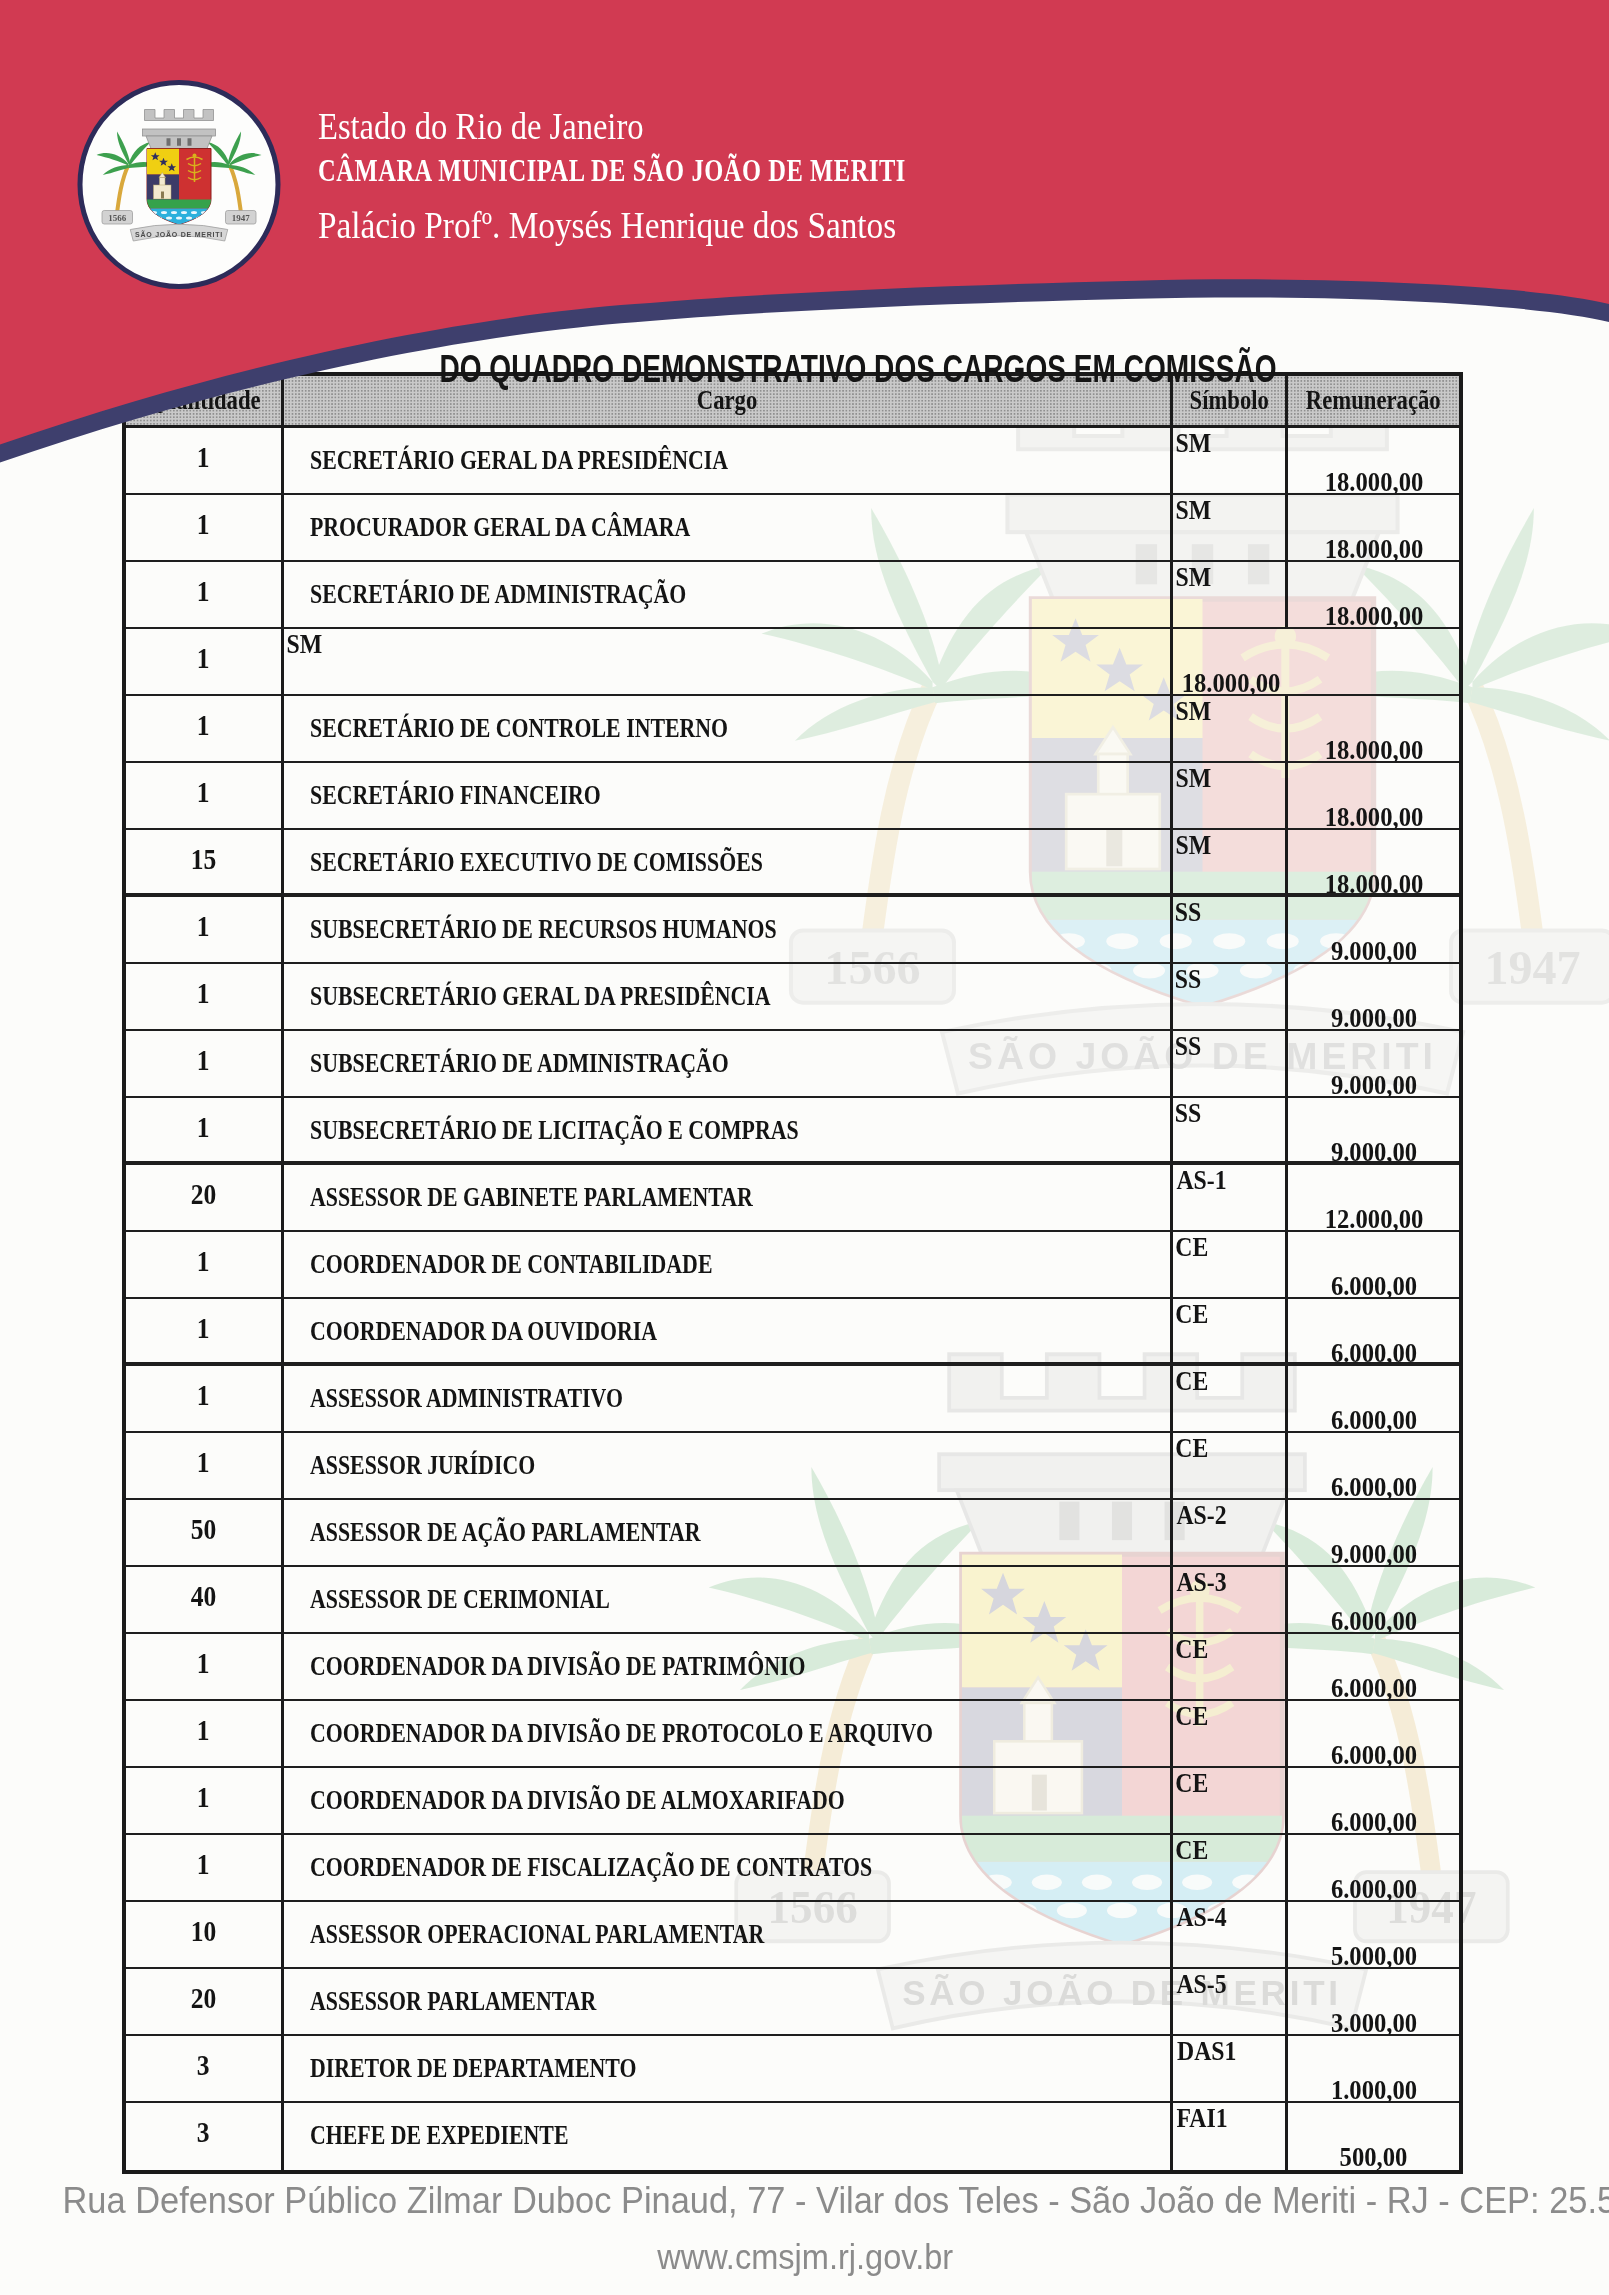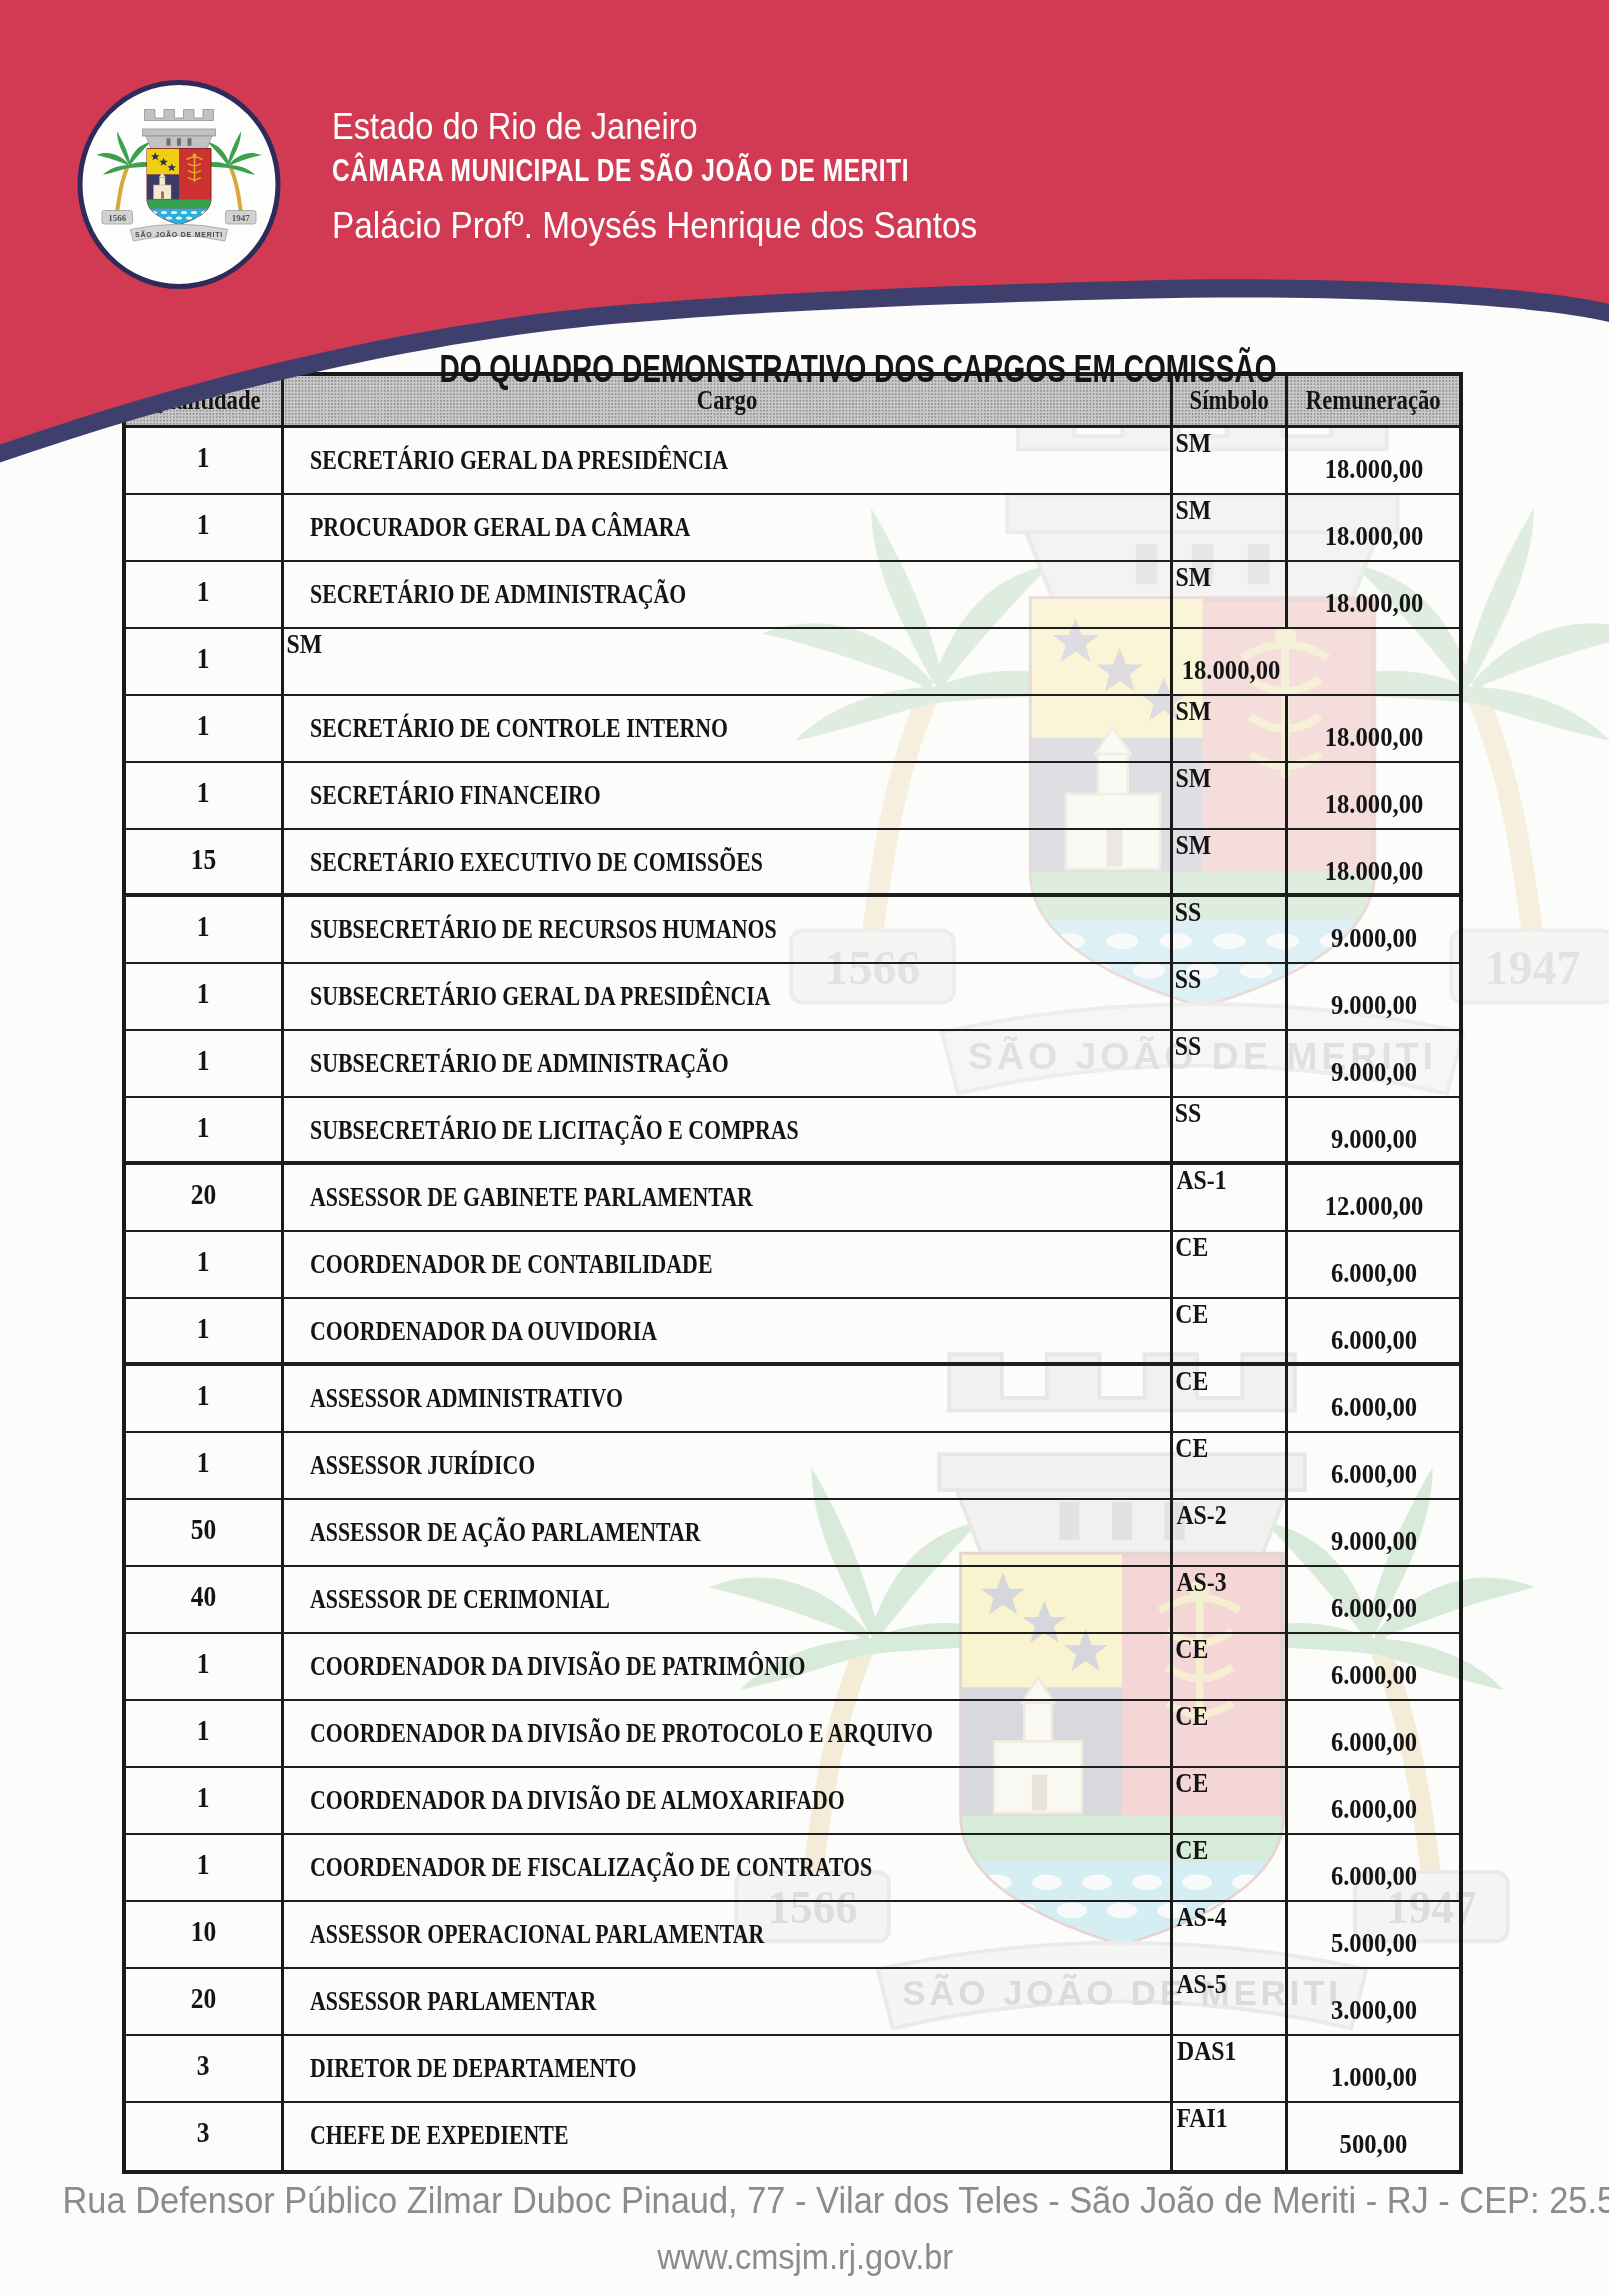--- a/index.html
+++ b/index.html
@@ -7,22 +7,22 @@
           font-family:"Liberation Serif", serif; color:#141414; }
 
   
   .wm { position:absolute; z-index:1; pointer-events:none; }
   .wm1 { left:668px; top:337px;  width:1069px; height:802px; opacity:.15; }
   .wm2 { left:621px;  top:1303px; width:1002px; height:769px; opacity:.18; }
 
   
   .band { position:absolute; left:0; top:0; z-index:3; }
   .logo { position:absolute; left:64px; top:52px; width:230px; height:265px; z-index:4; }
-  .org  { position:absolute; left:332px; z-index:4; color:#ffffff; white-space:nowrap;
-          font-family:Liberation Sans, sans-serif; line-height:1; }
+  .org  { position:absolute; left:318px; z-index:4; color:#ffffff; white-space:nowrap;
+          font-family:Liberation Serif, serif; line-height:1; }
   .org span { display:inline-block; transform-origin:0 50%; }
   .org-state    { top:108px; font-size:37px; }
   .org-state span    { transform:scaleX(.88); }
   .org-name     { top:155px; font-size:31px; font-weight:700; letter-spacing:0.7px; }
   .org-name span     { transform:scaleX(.79); }
   .org-building { top:207px; font-size:37px; }
   .org-building span { transform:scaleX(.90); }
 
   
   .title { position:absolute; top:347px; left:858px; transform:translateX(-50%); z-index:2;
@@ -47,21 +47,21 @@
   .trow.sect { border-bottom-width:4.7px; }
   .trow:last-child { border-bottom:none; }
   .td { border-right:3.3px solid #1a1a1a; overflow:hidden; }
   .td:last-child { border-right:none; }
   .td.q { display:flex; justify-content:center; align-items:flex-start; padding-top:13.4px;
           font-weight:700; font-size:29px; }
   .td.c { padding:16px 0 0 26px; font-weight:700; font-size:28px; white-space:nowrap; }
   .td.c span { display:inline-block; transform:scaleX(.78); transform-origin:0 50%; }
   .td.s { display:flex; justify-content:flex-start; align-items:flex-start; 
           font-weight:700; font-size:27px; }
-  .td.r { display:flex; justify-content:center; align-items:flex-start; padding-top:25px;
+  .td.r { display:flex; justify-content:center; align-items:flex-start; padding-top:38px;
           font-weight:700; font-size:28px; }
   .td.q span, .td.s span, .td.r span { display:inline-block; transform:scaleX(.88); }
 
   
   .footer-line { position:absolute; left:0; width:100%; text-align:center; z-index:2;
                  font-family:"Liberation Sans", sans-serif; color:#8b8b8b; white-space:nowrap; }
   .footer-line span { display:inline-block; transform:scaleX(.93); }
   .footer-address { top:2180px; font-size:37px; }
   .footer-site    { top:2237px; font-size:35px; }
 </style>

